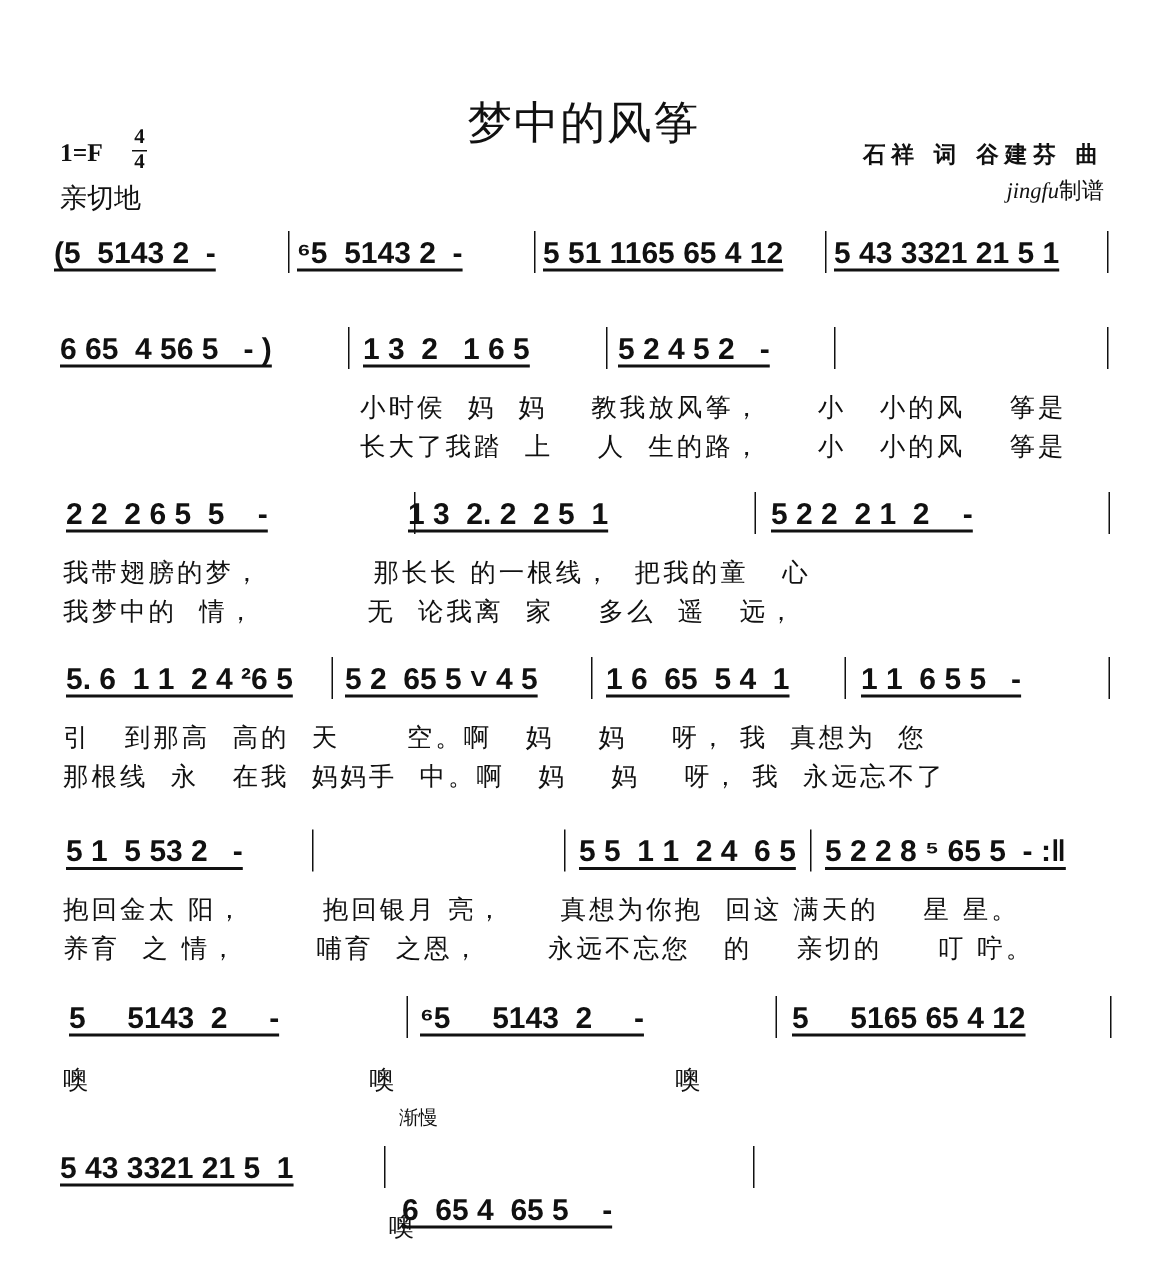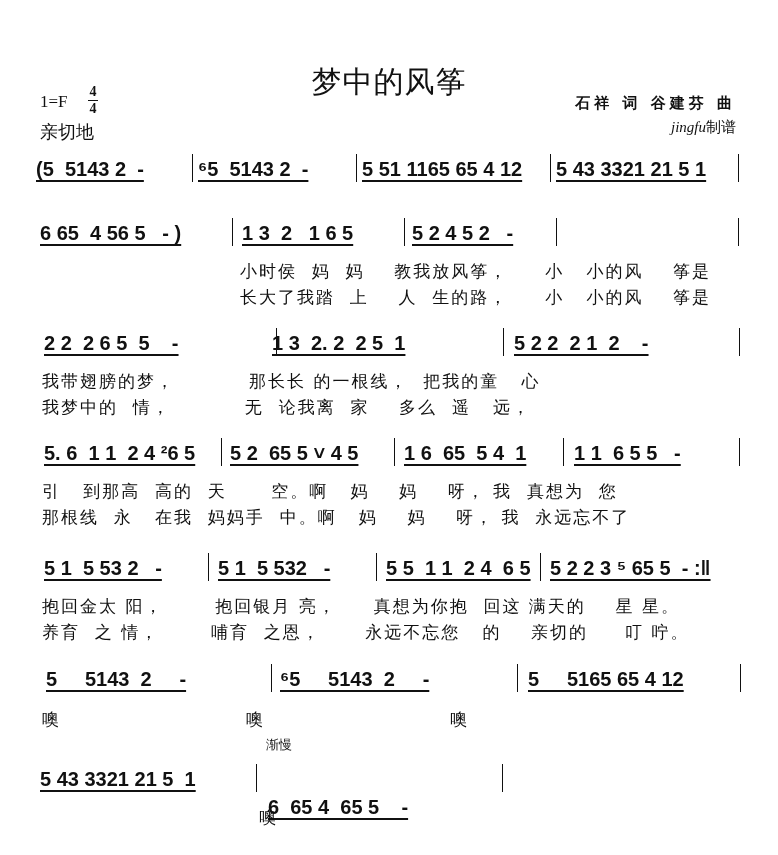--- a/index.html
+++ b/index.html
@@ -4,21 +4,21 @@
 <style>
   html, body { margin: 0; padding: 0; background: #ffffff; }
   body {
     width: 778px; height: 855px; position: relative; overflow: hidden;
     font-family: "DejaVu Sans", sans-serif; color: #111;
   }
   .title {
     position: absolute; left: 0; width: 778px; top: 62px; text-align: center;
     font-size: 30px; font-family: "DejaVu Sans", sans-serif; letter-spacing: 1px;
   }
-  .key { position: absolute; left: 40px; top: 92px; font-size: 17px; font-weight: normal; font-family: "Liberation Serif", serif; }
+  .key { position: absolute; left: 40px; top: 92px; font-size: 17px; font-weight: bold; font-family: "Liberation Serif", serif; }
   .timesig { position: absolute; left: 88px; top: 84px; font-size: 14px; font-weight: bold; font-family: "Liberation Serif", serif; text-align: center; line-height: 16px; }
   .timesig .bar { display: block; border-top: 1px solid #111; width: 10px; margin: 0 auto; }
   .tempo { position: absolute; left: 40px; top: 120px; font-size: 18px; }
   .credits { position: absolute; right: 42px; top: 94px; font-size: 15px; letter-spacing: 4px; font-weight: bold; }
   .arranger { position: absolute; right: 42px; top: 118px; font-size: 15px; }
   .arranger i { font-family: "Liberation Serif", serif; font-style: italic; }
 
   .sys { position: absolute; left: 0; width: 778px; }
   .notes {
     position: absolute; left: 0; top: 0; height: 30px; width: 778px;
@@ -98,25 +98,24 @@
     <span class="bl" style="left:739px;"></span>
   </div>
   <div class="lyric" style="top:38px; left:42px;">引   到那高  高的  天      空。啊   妈    妈    呀， 我  真想为  您</div>
   <div class="lyric" style="top:64px; left:42px;">那根线  永   在我  妈妈手  中。啊   妈    妈    呀， 我  永远忘不了</div>
 </div>
 
 <div class="sys" style="top:557px;">
   <div class="notes">
     <span class="m u1" style="left:44px;">5 1  5 53 2   -</span>
     <span class="bl" style="left:208px;"></span>
-    <span class="m u1" style="left:218px;">5 1  5 532   -</span>
     <span class="bl" style="left:376px;"></span>
     <span class="m u1" style="left:386px;">5 5  1 1  2 4  6 5</span>
     <span class="bl" style="left:540px;"></span>
-    <span class="m u1" style="left:550px;">5 2 2 3 ⁵ 65 5  - :‖</span>
+    <span class="m u1" style="left:550px;">5 2 2 8 ⁵ 65 5  - :‖</span>
   </div>
   <div class="lyric" style="top:38px; left:42px;">抱回金太 阳，       抱回银月 亮，     真想为你抱  回这 满天的    星 星。</div>
   <div class="lyric" style="top:64px; left:42px;">养育  之 情，       哺育  之恩，      永远不忘您   的    亲切的     叮 咛。</div>
 </div>
 
 <div class="sys" style="top:668px;">
   <div class="notes">
     <span class="m u1" style="left:46px;">5     5143  2     -</span>
     <span class="bl" style="left:271px;"></span>
     <span class="m u1" style="left:280px;">⁶5     5143  2     -</span>

